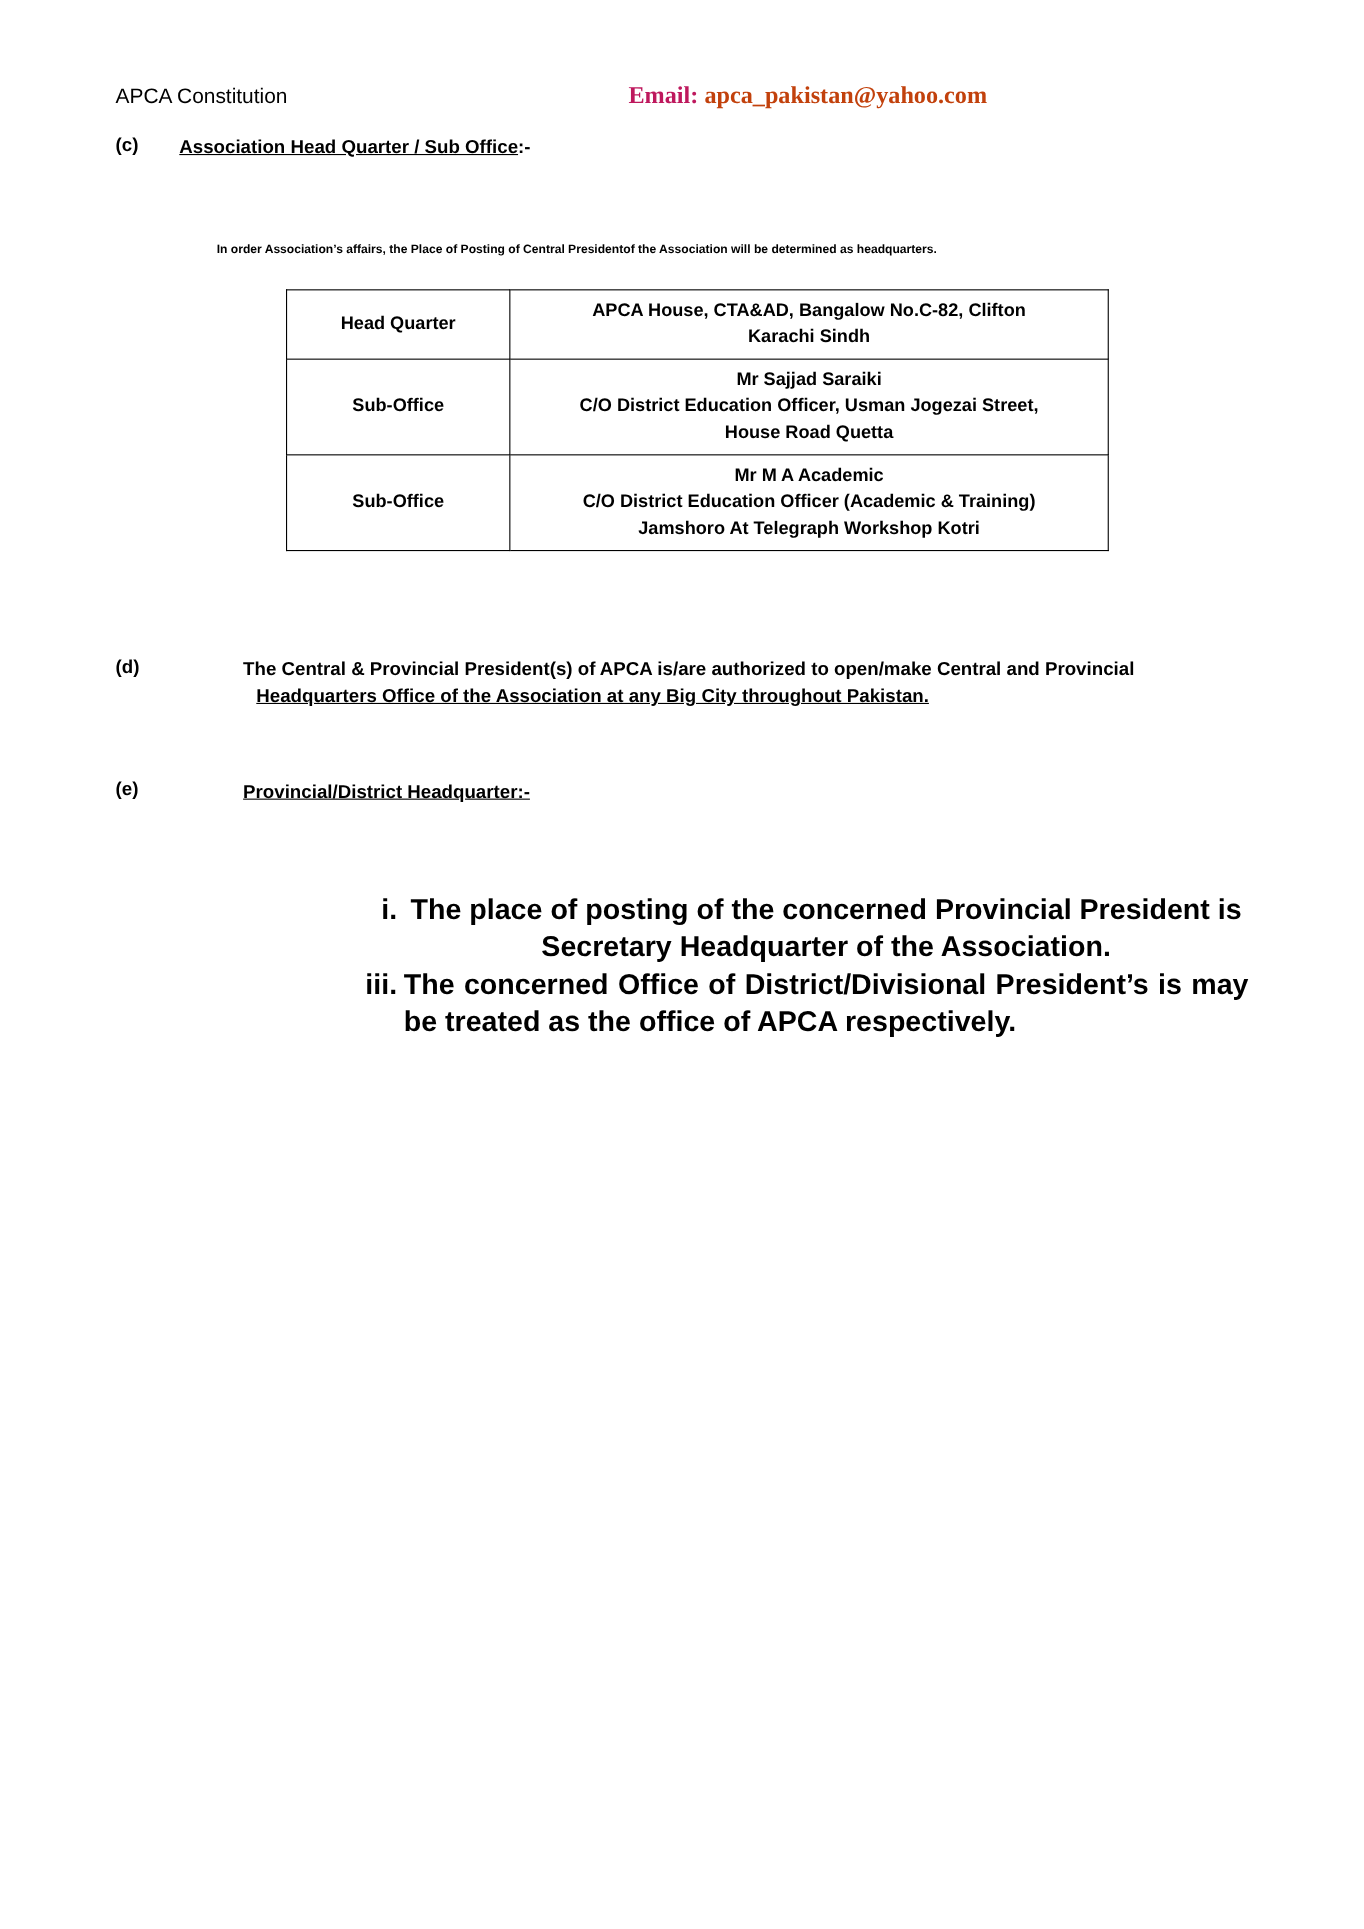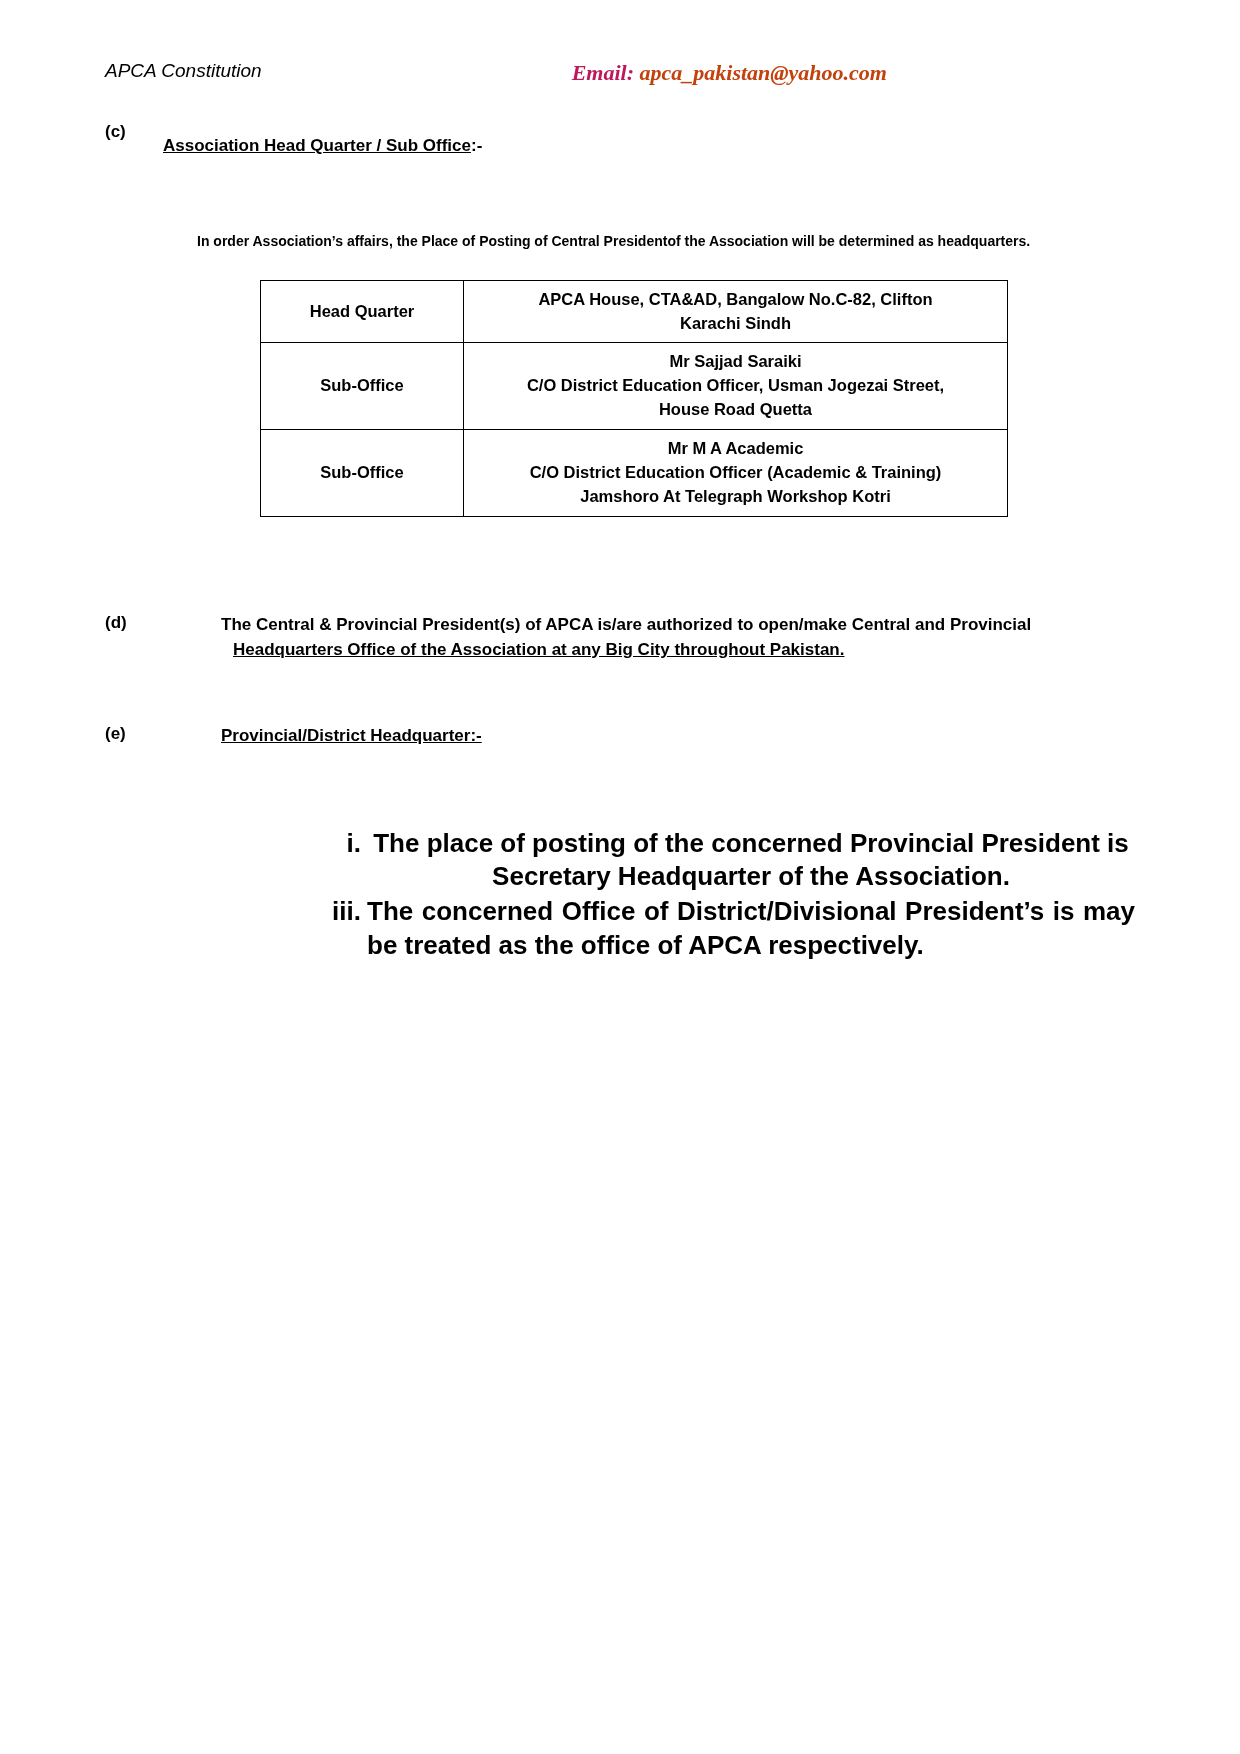--- a/index.html
+++ b/index.html
@@ -19,25 +19,24 @@
     position: relative;
     width: 1240px;
     height: 1754px;
     box-sizing: border-box;
     padding: 60px 105px 0 105px;
   }
 
   
   .header {
     display: flex;
-    align-items: flex-start;
+    align-items: flex-end;
     justify-content: flex-start;
     margin: 0 0 0 0;
     height: 40px;
-    font-style: italic;
   }
   .header-left {
     font-size: 19px;
     font-weight: 400;
     color: #000;
     white-space: nowrap;
   }
   .header-right {
     margin-left: 310px;
     font-family: "Liberation Serif", serif;
@@ -61,26 +60,26 @@
     font-weight: bold;
   }
   .clause-body {
     flex: 1;
     font-size: 17px;
     font-weight: bold;
     line-height: 1.45;
   }
   .underline { text-decoration: underline; }
 
-  .clause-c .clause-body { padding-left: 0px; margin-top: 12px; }
+  .clause-c .clause-body { padding-left: 0px; }
 
   .intro {
     margin: 72px 0 0 92px;
     width: 890px;
-    font-size: 14px;
+    font-size: 11px;
     font-weight: bold;
     line-height: 1.5;
     text-align: justify;
   }
 
   
   table.hq {
     margin: 28px 0 0 155px;
     border-collapse: collapse;
     width: 748px;

